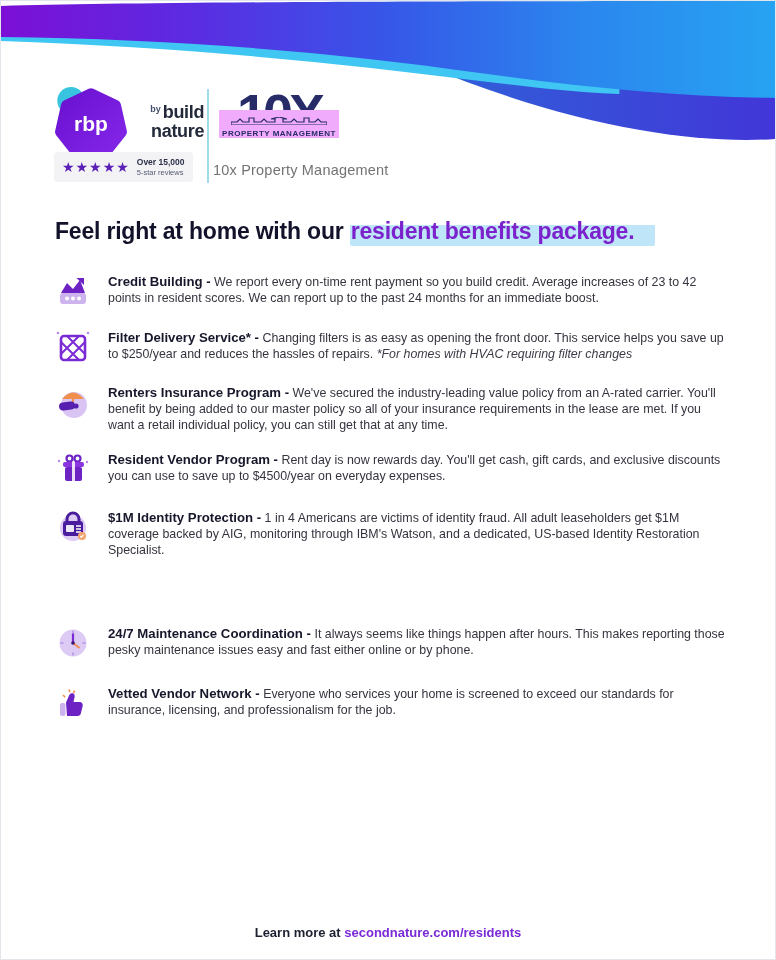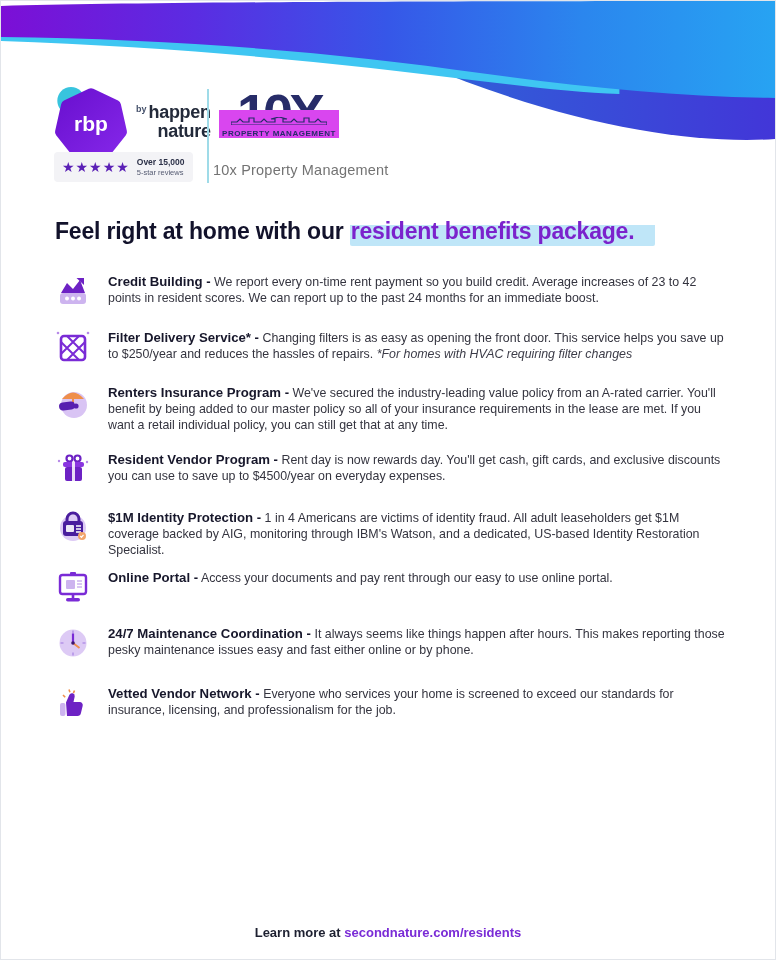--- a/index.html
+++ b/index.html
@@ -20,21 +20,21 @@
   .stars{color:#5b21b6;font-size:14px;letter-spacing:1px;line-height:1;}
   .rating-text{display:flex;flex-direction:column;line-height:1.25;}
   .rating-l1{font-size:8.5px;font-weight:700;color:#2c3148;}
   .rating-l2{font-size:7.5px;color:#555b72;}
 
   .divider{position:absolute;left:206px;top:88px;height:94px;width:2px;background:#9fdbe8;}
 
   
   .tenx{position:absolute;left:222px;top:80px;width:112px;text-align:center;}
   .tenx-big{display:block;font-size:54px;font-weight:800;color:#272c68;letter-spacing:-4px;line-height:64px;}
-  .tenx-band{position:absolute;left:-4px;right:-4px;top:29px;background:#d946ef;padding:1px 0 0;}
+  .tenx-band{position:absolute;left:-4px;right:-4px;top:29px;background:#f0abfc;padding:1px 0 0;}
   .tenx-band-text{font-size:8px;font-weight:700;color:#272c68;letter-spacing:0.5px;line-height:9px;}
   .tenx-caption{position:absolute;left:212px;top:161px;font-size:14.5px;color:#737373;
                 letter-spacing:0.2px;white-space:nowrap;}
 
   
   .headline{position:absolute;left:54px;top:217px;font-size:23px;color:#12122b;font-weight:600;
             letter-spacing:-0.2px;white-space:nowrap;}
   .headline-highlight{color:#7b22cc;font-weight:800;
       background:linear-gradient(to bottom, rgba(191,230,248,0) 24%, #bfe6f8 24%);
       padding:0 21px 2px 1px;border-radius:2px;}
@@ -85,21 +85,21 @@
         </linearGradient>
       </defs>
       <circle cx="17" cy="15" r="13" fill="#38c4de"></circle>
       <circle cx="38" cy="62" r="11" fill="#2ad0d8"></circle>
       <polygon points="36,8 59.5,19.3 65.2,44.7 49,65 23,65 6.8,44.7 12.5,19.3" fill="url(#gRbp)" stroke="url(#gRbp)" stroke-width="10" stroke-linejoin="round"></polygon>
       <text x="36" y="44" text-anchor="middle" font-family="Liberation Sans, sans-serif" font-size="20" font-weight="800" fill="#ffffff">rbp</text>
     </svg>
     <div class="sn-text">
       <div class="sn-line1">
         <span class="by">by</span>
-        <span class="second">happen</span>
+        <span class="second">build</span>
       </div>
       <div class="nature">nature</div>
     </div>
   </div>
 
   <div class="stars-box">
     <span class="stars">★★★★★</span>
     <span class="rating-text">
       <span class="rating-l1">Over 15,000</span>
       <span class="rating-l2">5-star reviews</span>
@@ -183,32 +183,20 @@
       <rect x="10" y="14" width="20" height="15" rx="3" fill="#4a1d9e"></rect>
       <rect x="13" y="18" width="8" height="7" rx="1" fill="#fff" opacity="0.9"></rect>
       <path d="M23 19 h5 M23 22 h5 M23 25 h5" stroke="#fff" stroke-width="1.4"></path>
       <circle cx="29" cy="29" r="4" fill="#f2a56b"></circle>
       <path d="M27.3 29 l1.2 1.3 2 -2.4" stroke="#fff" stroke-width="1.3" fill="none"></path>
     </svg>
     <div class="b-txt"><span class="b-title">$1M Identity Protection -</span>
       <span>1 in 4 Americans are victims of identity fraud. All adult leaseholders get $1M coverage backed by AIG, monitoring through IBM's Watson, and a dedicated, US-based Identity Restoration Specialist.</span></div>
   </div>
 
-  <div class="benefit b6">
-    <svg class="b-icon" viewBox="0 0 40 40">
-      <rect x="17" y="5" width="6" height="3" rx="1" fill="#7a2bd6"></rect>
-      <rect x="7" y="8" width="26" height="19" rx="2.5" fill="none" stroke="#7a2bd6" stroke-width="2.4"></rect>
-      <rect x="13" y="13" width="9" height="9" rx="1" fill="#cdb4ef"></rect>
-      <path d="M24 14 h5 M24 17 h5 M24 20 h5" stroke="#cdb4ef" stroke-width="1.6"></path>
-      <path d="M20 27 v4" stroke="#7a2bd6" stroke-width="2.6"></path>
-      <rect x="13" y="31" width="14" height="3.5" rx="1.75" fill="#7a2bd6"></rect>
-    </svg>
-    <div class="b-txt"><span class="b-title">Online Portal -</span>
-      <span>Access your documents and pay rent through our easy to use online portal.</span></div>
-  </div>
 
   <div class="benefit b7">
     <svg class="b-icon" viewBox="0 0 40 40">
       <circle cx="20" cy="20" r="13.5" fill="#ddcaf5"></circle>
       <path d="M20 7.5 v3 M20 29.5 v3 M7.5 20 h3 M29.5 20 h3" stroke="#b493e8" stroke-width="1.6"></path>
       <path d="M20 20 V10.5" stroke="#7a2bd6" stroke-width="2.2"></path>
       <path d="M20 20 L26.5 25" stroke="#ef8f4b" stroke-width="1.8"></path>
       <circle cx="20" cy="20" r="1.8" fill="#3c1570"></circle>
     </svg>
     <div class="b-txt"><span class="b-title">24/7 Maintenance Coordination -</span>

